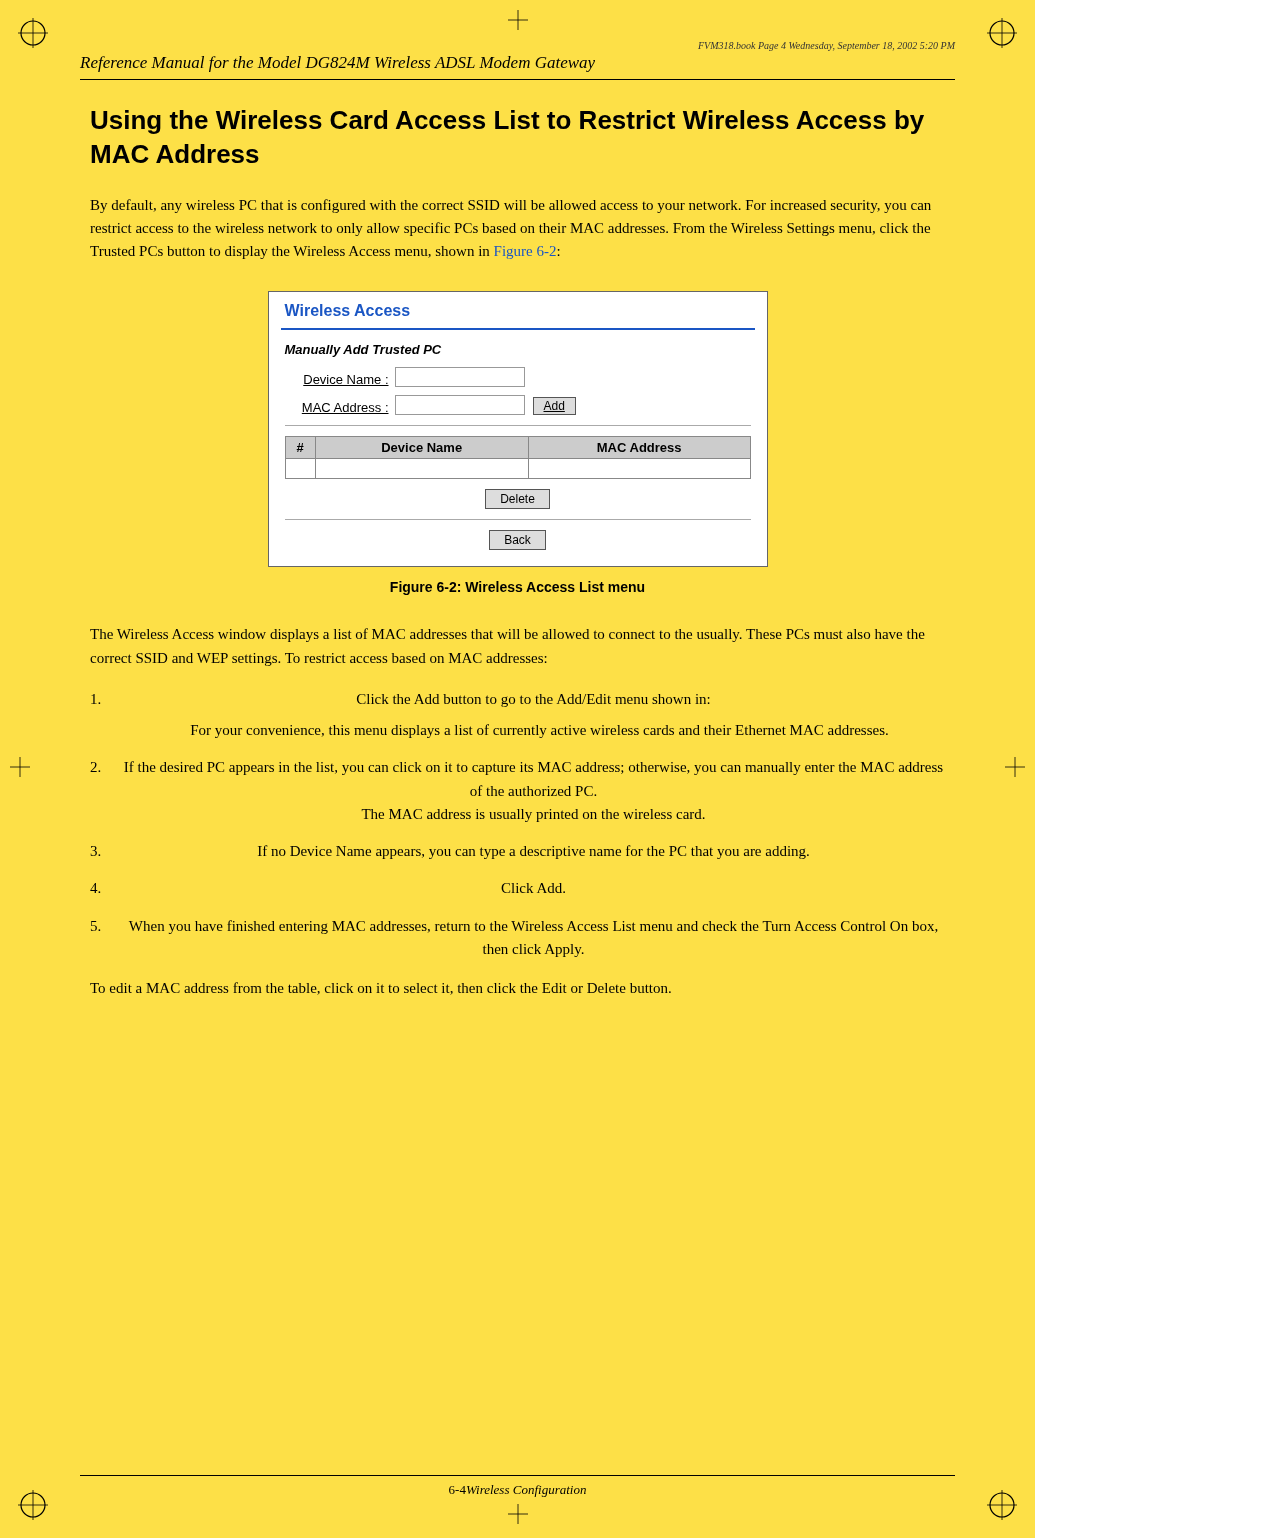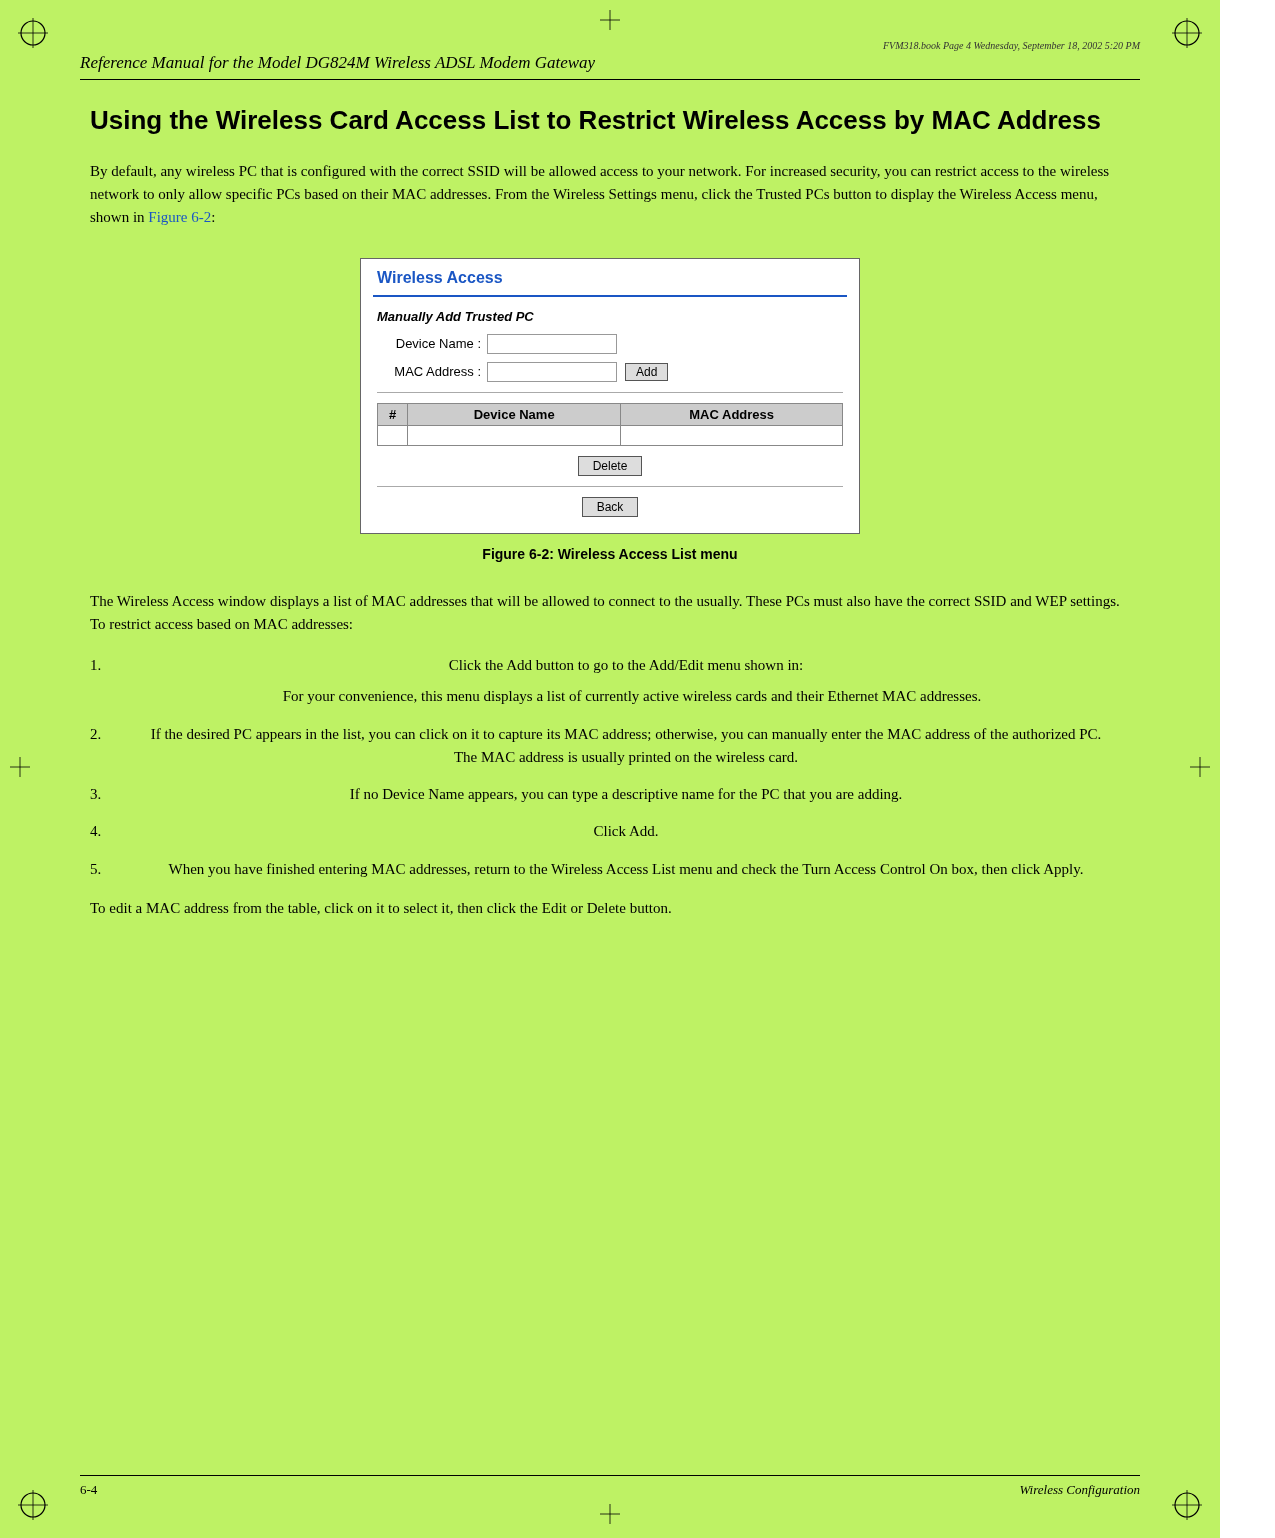--- a/index.html
+++ b/index.html
@@ -9,23 +9,23 @@
       font-family: Times New Roman, serif;
       font-size: 15px;
       color: #000;
       width: 1275px;
       min-height: 1538px;
       position: relative;
       padding: 0;
     }
 
     .page {
-      width: 1220px;
+      width: 1035px;
       min-height: 1538px;
-      background: #bef264;
+      background: #fde047;
       position: relative;
       padding: 40px 80px 40px 80px;
     }
 
     
     .corner-mark {
       position: absolute;
       width: 30px;
       height: 30px;
     }
@@ -142,24 +142,25 @@
     .wa-section-title {
       font-size: 13px;
       font-weight: bold;
       margin-bottom: 10px;
       font-family: Arial, sans-serif;
       font-style: italic;
     }
 
     .wa-form-row {
       display: flex;
-      align-items: center;
+      align-items: flex-end;
       margin-bottom: 8px;
       font-size: 13px;
       font-family: Arial, sans-serif;
+      text-decoration: underline;
     }
 
     .wa-form-label {
       width: 110px;
       text-align: right;
       padding-right: 6px;
     }
 
     .wa-form-input {
       border: 1px solid #999;
@@ -259,21 +260,21 @@
       line-height: 1.55;
     }
 
     
     .page-footer {
       position: absolute;
       bottom: 40px;
       left: 80px;
       right: 80px;
       display: flex;
-      justify-content: space-between;
+      justify-content: center;
       align-items: center;
       border-top: 1px solid #000;
       padding-top: 6px;
       font-size: 13px;
       font-family: Times New Roman, serif;
     }
 
     .footer-left {
       font-weight: normal;
     }

